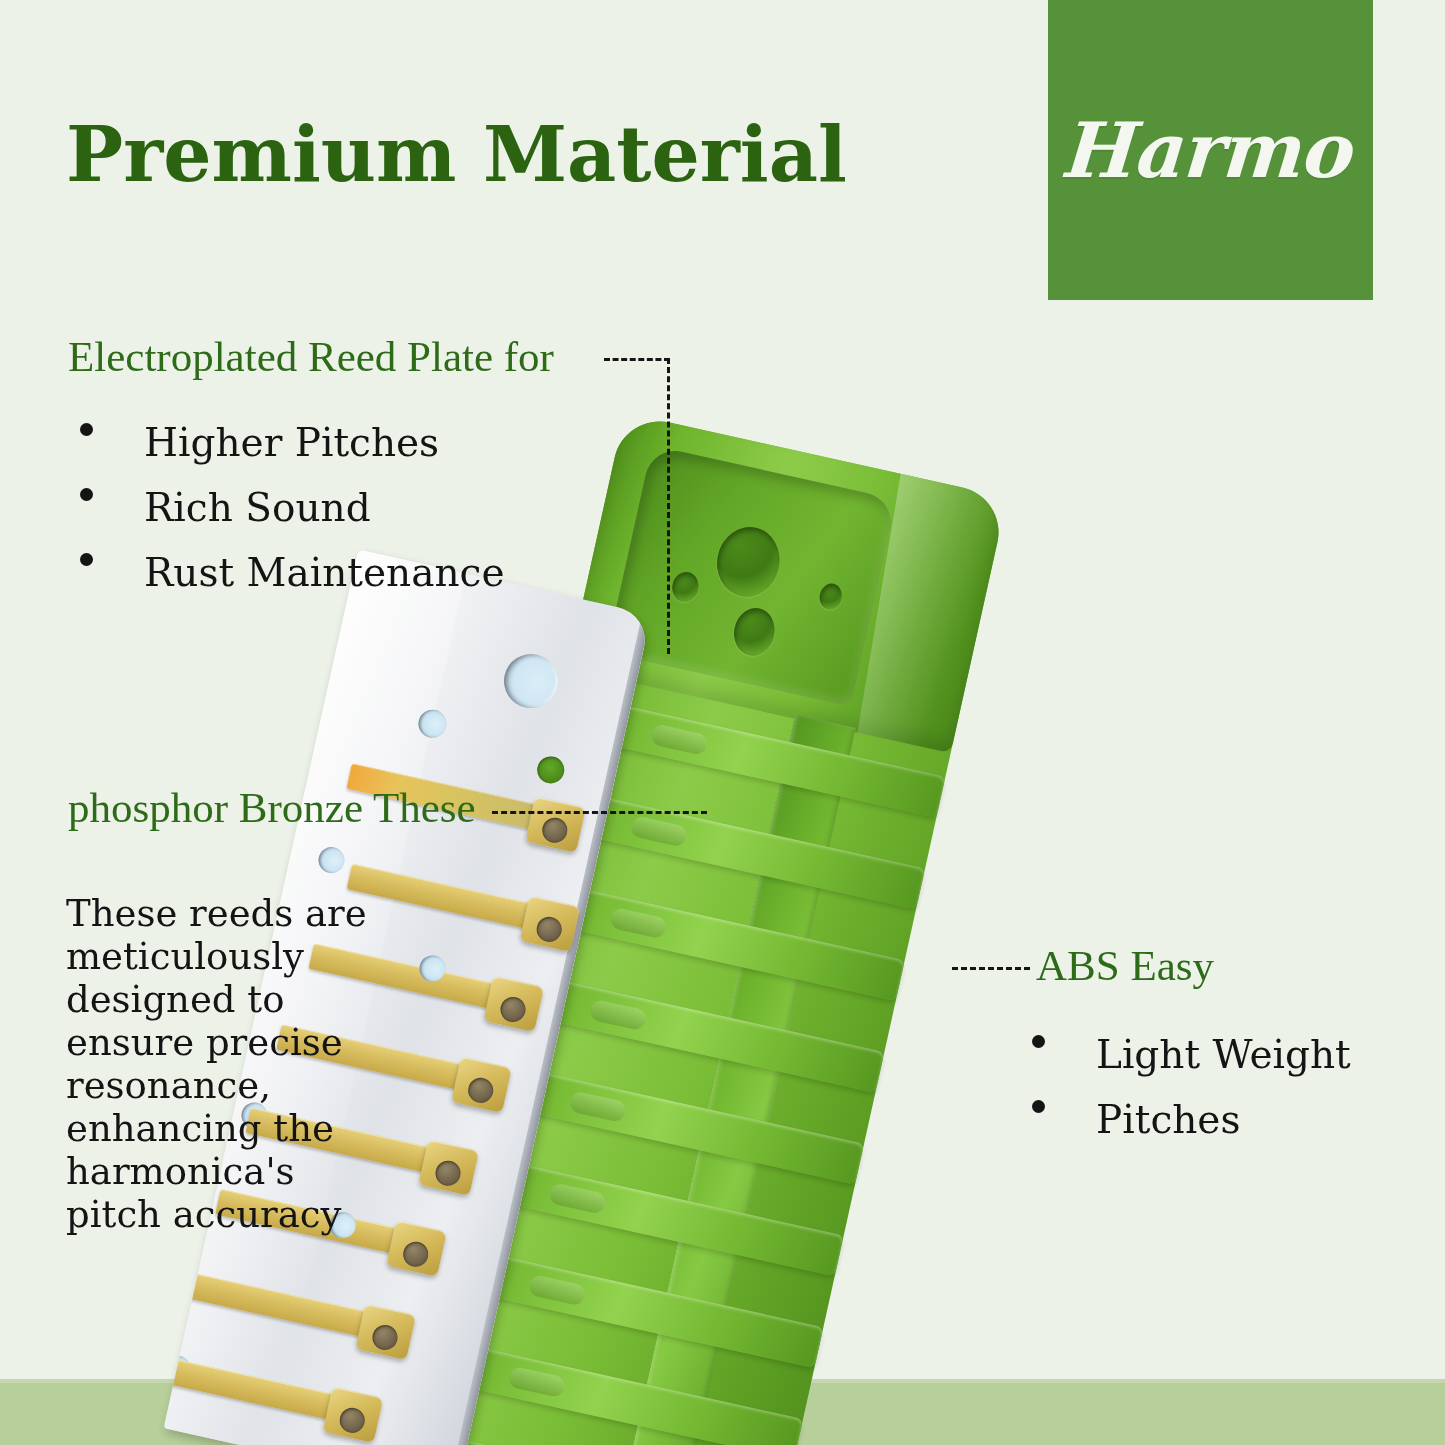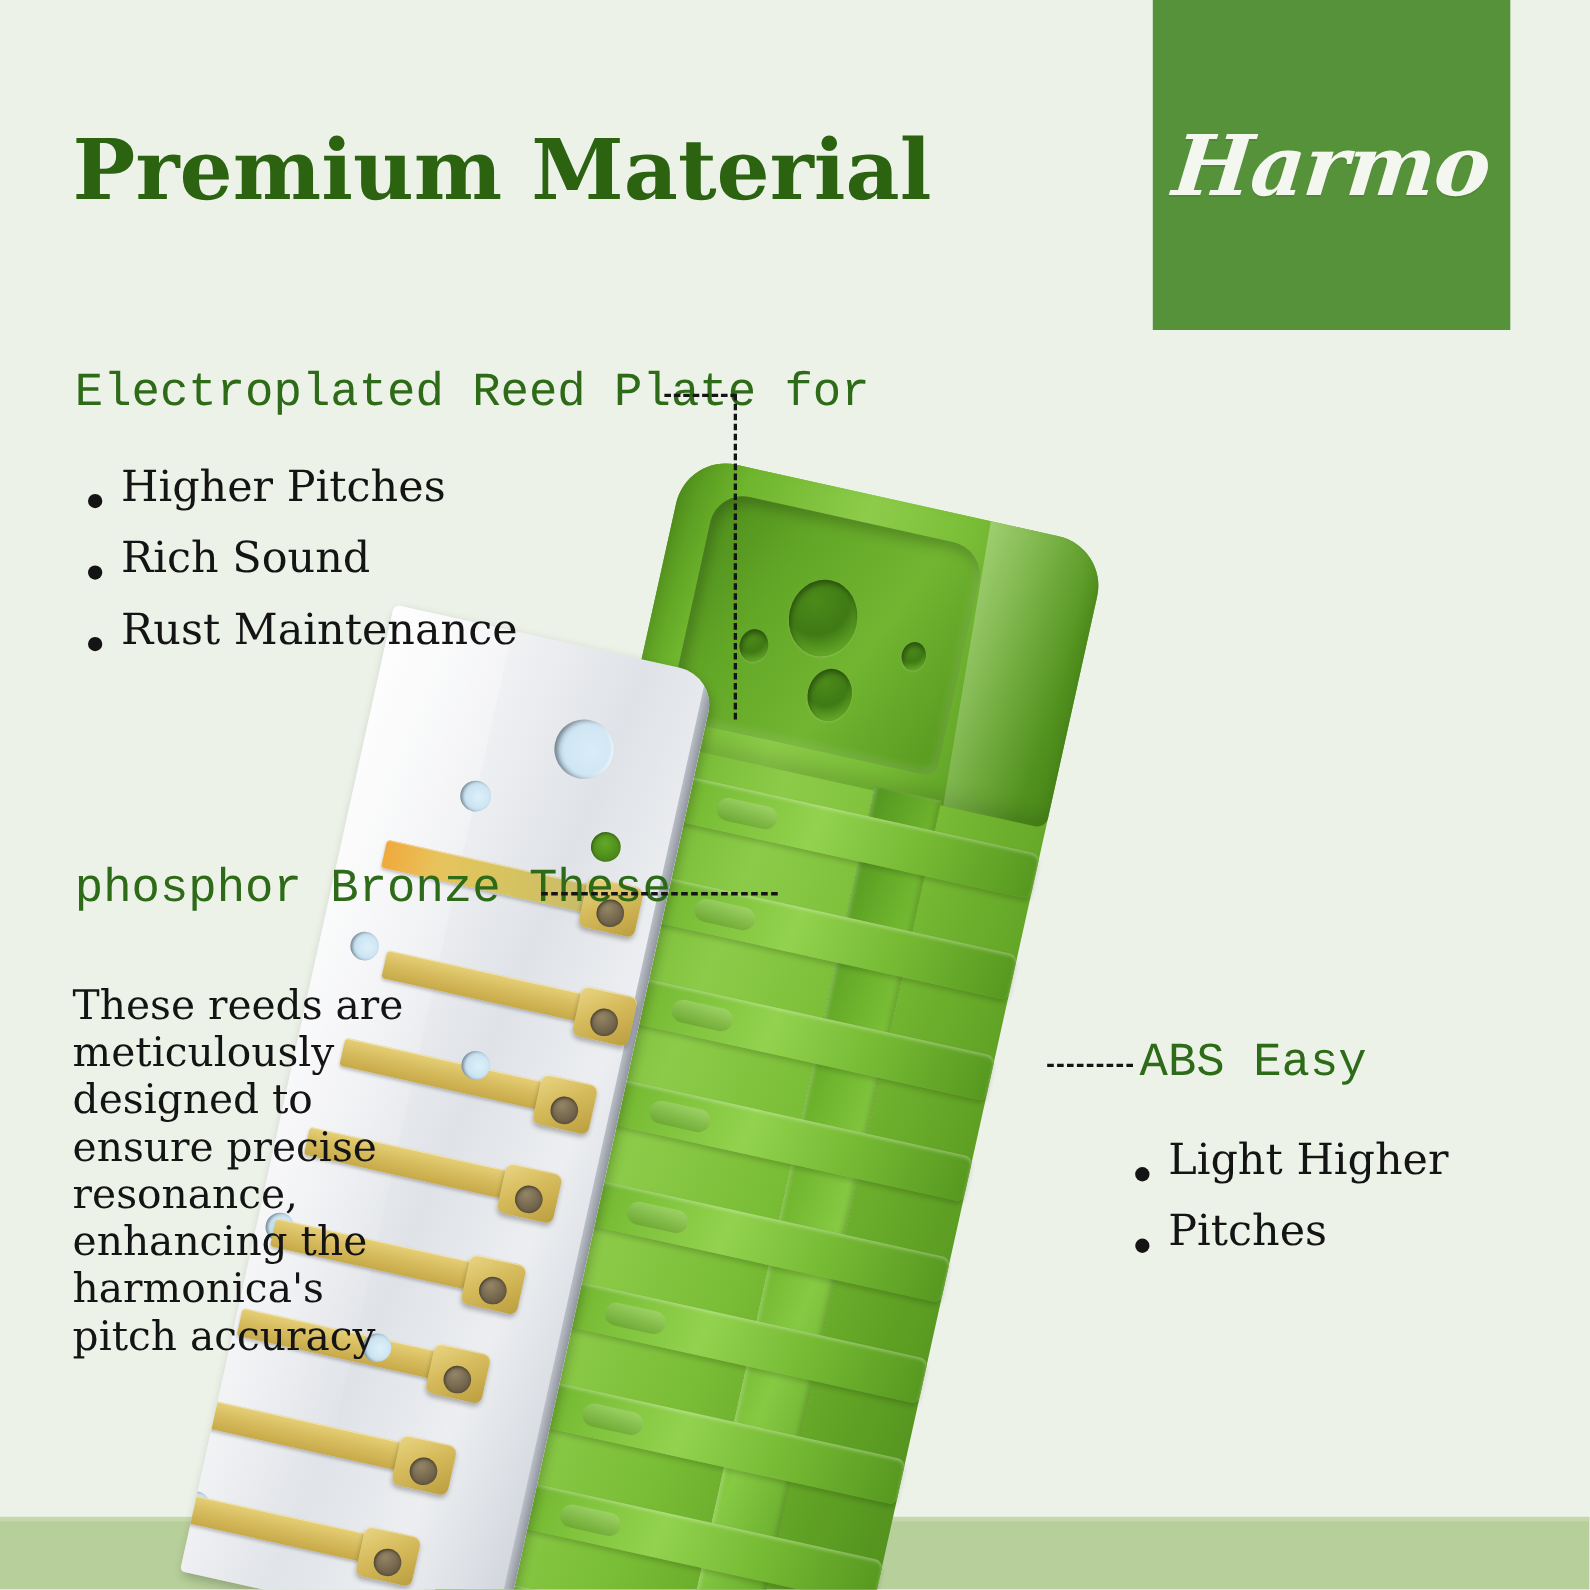--- a/index.html
+++ b/index.html
@@ -38,29 +38,29 @@
   .headline{
     position:absolute;left:66px;top:66px;
     font-family:"DejaVu Serif", serif;
     font-weight:700;font-size:76px;line-height:1;
     color:#2b6310;letter-spacing:0px;
     z-index:6;
   }
 
   
   .callout-head{
-    font-family:Liberation Mono, monospace;
+    font-family:Liberation Serif, serif;
     font-size:43px;color:#2e6b18;line-height:1;white-space:nowrap;
   }
   .bullets{list-style:none;margin:0;padding:0;}
   .bullets li{
     font-family:"DejaVu Serif", serif;
     font-size:39px;color:#141414;line-height:1;
     margin-bottom:26px;white-space:nowrap;
-    display:flex;align-items:flex-end;
+    display:flex;align-items:flex-start;gap:34px;
   }
   .bullets li .dot{
     width:13px;height:13px;border-radius:50%;
     background:#141414;display:inline-block;margin-right:17px;flex:0 0 auto;
   }
 
   #plate-callout{position:absolute;left:68px;top:335px;z-index:7;}
   #plate-callout .bullets{margin-top:45px;margin-left:12px;}
 
   #reed-callout{position:absolute;left:68px;top:786px;z-index:7;}
@@ -373,21 +373,21 @@
   <div id="reed-callout">
     <div class="callout-head">phosphor Bronze These</div>
   </div>
   <p id="reed-body">These reeds are meticulously designed to ensure precise resonance, enhancing the harmonica's pitch accuracy</p>
 
   <div id="comb-callout">
     <div class="callout-head">ABS Easy</div>
     <ul class="bullets">
       <li>
           <span class="dot"></span>
-          <span>Light Higher</span>
+          <span>Light Weight</span>
         </li>
       <li>
           <span class="dot"></span>
           <span>Pitches</span>
         </li>
     </ul>
   </div>
 
 </div>
 

